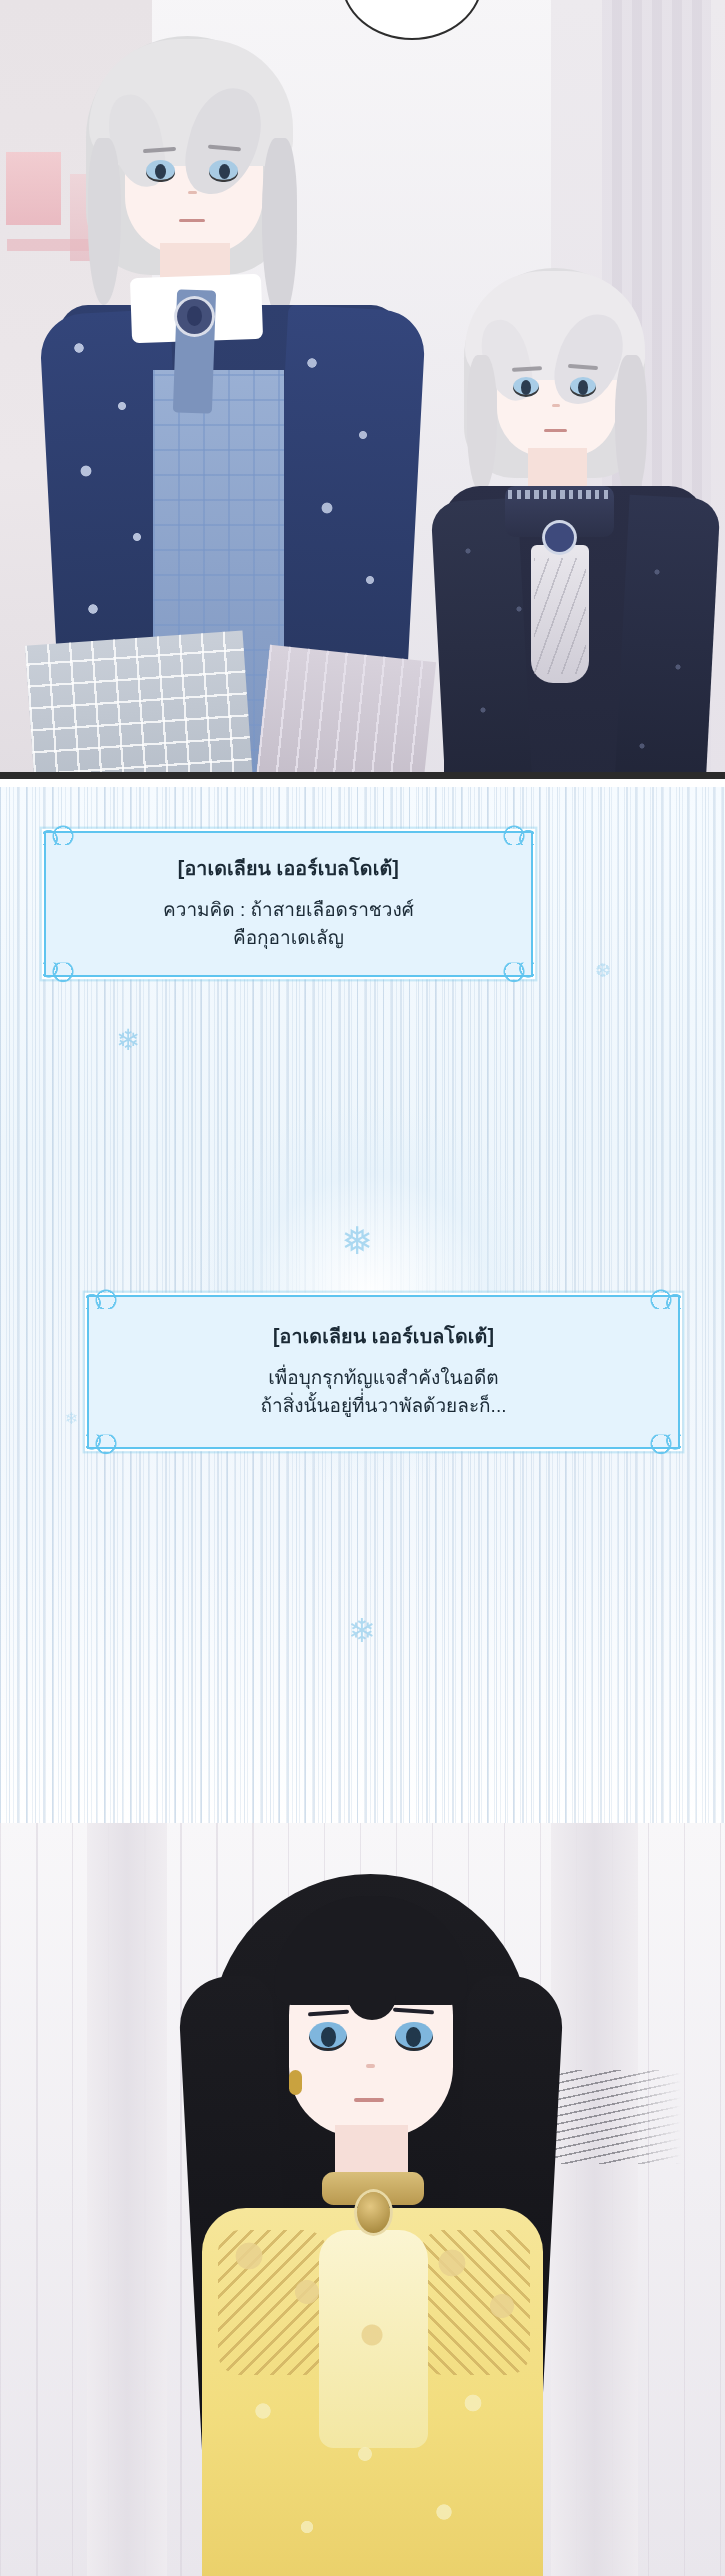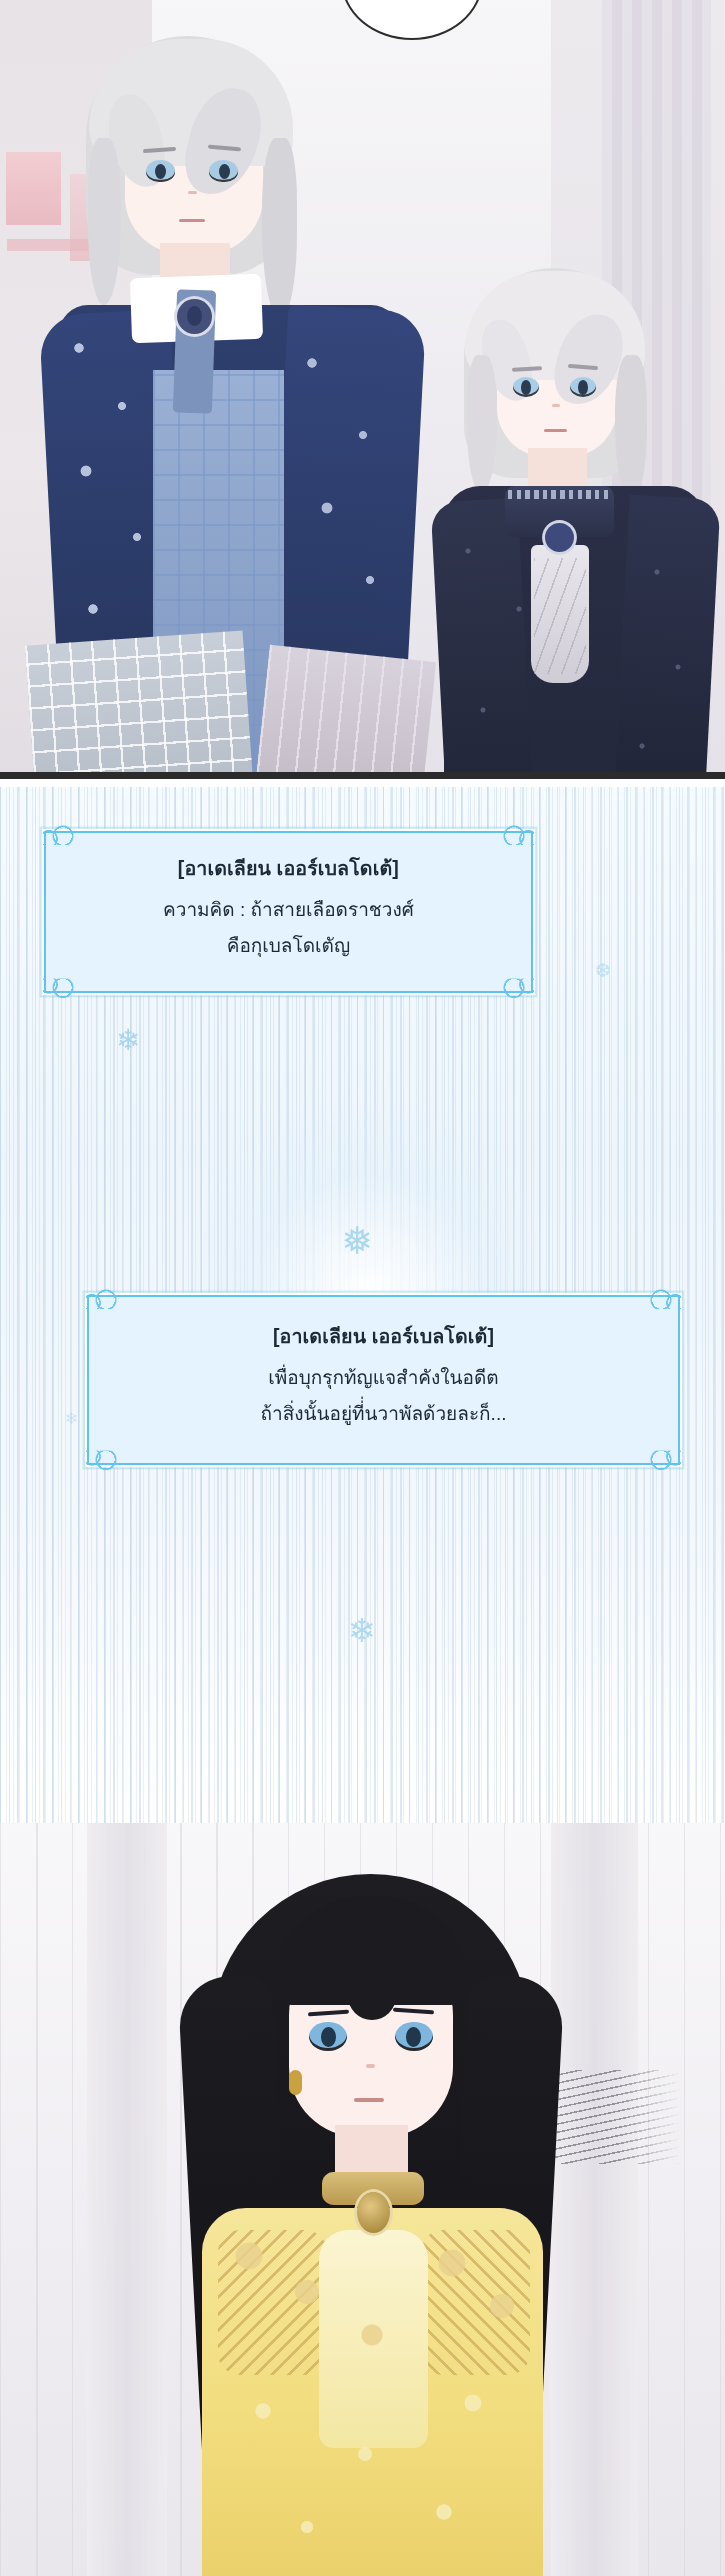--- a/index.html
+++ b/index.html
@@ -258,21 +258,21 @@
     box-shadow:0 0 0 2.2px #ffffff, 0 0 0 4.4px rgba(120,200,235,.35);
     text-align:center;
     color:#1b2a36;
     font-family:Liberation Sans, sans-serif;
   }
   .tb1{ left:44px; top:44px; width:450px; padding:19px 17.4px 22px; }
   .tb2{ left:87px; top:508px; width:551px; padding:23px 19px 26px; }
   .tb-title{
     font-weight:bold;font-size:19.6px;margin:0 0 11.6px;letter-spacing:0.1px;
   }
-  .tb-line{ font-size:19px; line-height:1.5; margin:8px; }
+  .tb-line{ font-size:19px; line-height:1.5; margin:0; }
   .tb-corner{
     position:absolute;width:42px;height:27.6px;pointer-events:none;
     background:
       radial-gradient(circle at 5.8px 22px, transparent 7.3px, #5ec4ef 7.3px 8.7px, transparent 9.4px),
       radial-gradient(circle at 20px 19px, transparent 8.7px, #5ec4ef 8.7px 10px, transparent 11px);
     opacity:.9;
   }
   .tc-tl{left:-2.9px;top:-16px;}
   .tc-tr{right:-2.9px;top:-16px;transform:scaleX(-1);}
   .tc-bl{left:-2.9px;bottom:-16px;transform:scaleY(-1);}
@@ -473,21 +473,21 @@
     <span class="snowflake sf4">❆</span>
     <span class="snowflake sf5">❄</span>
 
     <div class="thoughtbox tb1">
       <div class="tb-corner tc-tl"></div>
       <div class="tb-corner tc-tr"></div>
       <div class="tb-corner tc-bl"></div>
       <div class="tb-corner tc-br"></div>
       <p class="tb-title">[อาเดเลียน เออร์เบลโดเต้]</p>
       <p class="tb-line">ความคิด : ถ้าสายเลือดราชวงศ์</p>
-      <p class="tb-line">คือกุเบลโดเตัญ</p>
+      <p class="tb-line">คือกุอาเดเลัญ</p>
     </div>
 
     <div class="thoughtbox tb2">
       <div class="tb-corner tc-tl"></div>
       <div class="tb-corner tc-tr"></div>
       <div class="tb-corner tc-bl"></div>
       <div class="tb-corner tc-br"></div>
       <p class="tb-title">[อาเดเลียน เออร์เบลโดเต้]</p>
       <p class="tb-line">เพื่อบุกรุกท้ญแจสำคังในอดีต</p>
       <p class="tb-line">ถ้าสิ่งนั้นอยู่ที่่นวาพัลด้วยละก็...</p>

